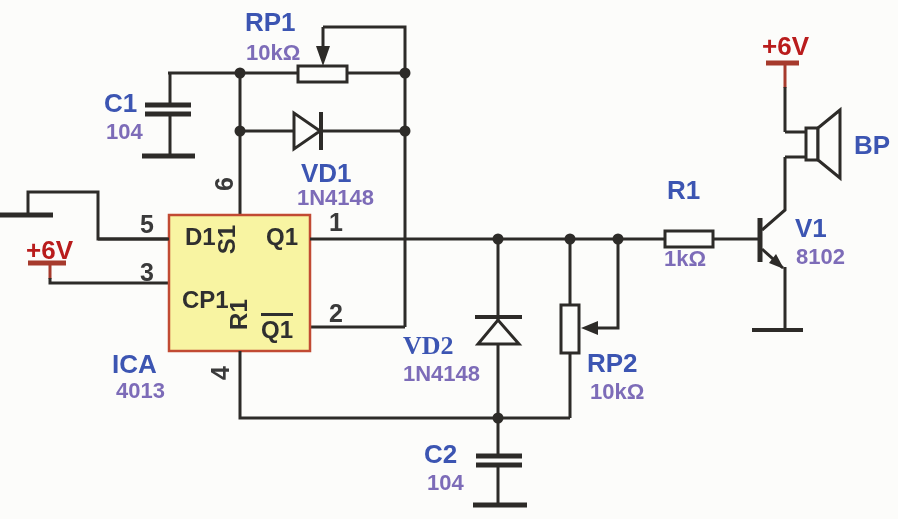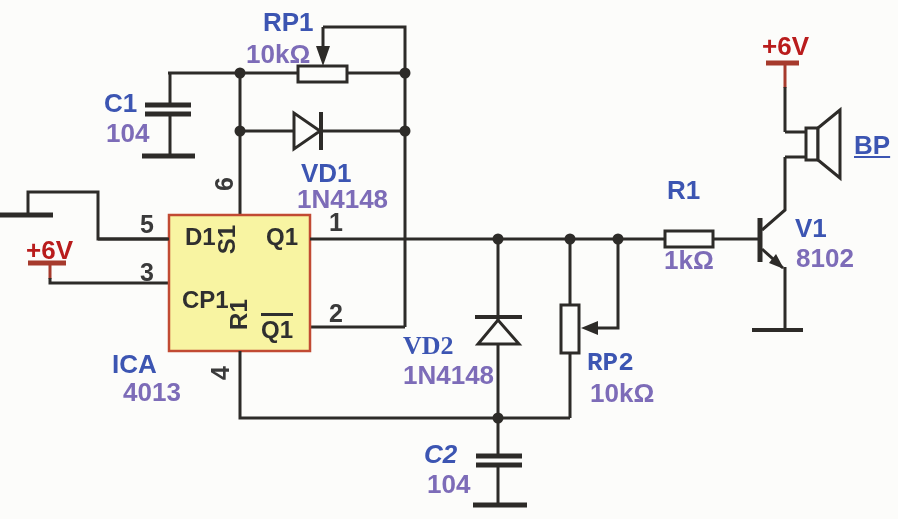--- a/index.html
+++ b/index.html
@@ -3,21 +3,21 @@
 <meta charset="utf-8">
 <style>
   html,body{margin:0;padding:0;background:#ffffff;}
   #canvas{
     position:relative;width:898px;height:519px;background:#fcfcfa;
     font-family:"Liberation Sans",sans-serif;overflow:hidden;
   }
   #wires{position:absolute;left:0;top:0;}
   .lbl{position:absolute;line-height:1.05;white-space:nowrap;font-weight:bold;}
   .name{color:#3c55b2;font-size:26px;}
-  .value{color:#7d6cb8;font-size:26px;}
+  .value{color:#7d6cb8;font-size:22px;}
   .supply{color:#b91c1c;font-size:26px;}
   .pinnum{color:#3a3a3a;font-size:25px;font-weight:bold;}
   .icpin{color:#2f2f2f;font-size:24px;font-weight:bold;}
   .rot{transform:rotate(-90deg);transform-origin:center center;width:60px;text-align:center;}
   .overbar{border-top:3px solid #2f2f2f;padding-top:1px;}
 </style>
 </head>
 <body>
 
 <div id="canvas">
@@ -125,21 +125,21 @@
         <circle cx="240" cy="131" r="5.5"></circle>
         <circle cx="405" cy="131" r="5.5"></circle>
         <circle cx="498" cy="239" r="5.5"></circle>
         <circle cx="570" cy="239" r="5.5"></circle>
         <circle cx="618" cy="239" r="5.5"></circle>
         <circle cx="498" cy="418" r="5.5"></circle>
       </g>
     </g>
   </svg>
 
-  <div class="lbl name" style="left:245px;top:9px;margin-left:18px;">RP1</div>
+  <div class="lbl name" style="left:245px;top:9px;">RP1</div>
   <div class="lbl value" style="left:246px;top:41px;">10kΩ</div>
 
   <div class="lbl name" style="left:104px;top:90px;text-align:right;">C1</div>
   <div class="lbl value" style="left:106px;top:120px;">104</div>
 
   <div class="lbl name" style="left:301px;top:160px;">VD1</div>
   <div class="lbl value" style="left:297px;top:186px;">1N4148</div>
 
   <div class="lbl supply" style="left:26px;top:237px;">+6V</div>
   <div class="lbl supply" style="left:762px;top:33px;">+6V</div>
@@ -152,32 +152,32 @@
   <div class="lbl pinnum" style="left:329px;top:300px;">2</div>
 
   <div class="lbl icpin" style="left:185px;top:224px;">D1</div>
   <div class="lbl icpin rot" style="left:197px;top:227px;">S1</div>
   <div class="lbl icpin" style="left:266px;top:224px;">Q1</div>
   <div class="lbl icpin" style="left:182px;top:287px;">CP1</div>
   <div class="lbl icpin rot" style="left:209px;top:302px;">R1</div>
   <div class="lbl icpin overbar" style="left:261px;top:313px;">Q1</div>
 
   <div class="lbl name" style="left:112px;top:351px;">ICA</div>
-  <div class="lbl value" style="left:116px;top:379px;margin-left:7px;">4013</div>
+  <div class="lbl value" style="left:116px;top:379px;">4013</div>
 
   <div class="lbl name" style="left:403px;top:332px;font-family:Liberation Serif, serif;">VD2</div>
   <div class="lbl value" style="left:403px;top:362px;">1N4148</div>
 
-  <div class="lbl name" style="left:587px;top:350px;font-family:Liberation Mono, monospace;">RP2</div>
+  <div class="lbl name" style="left:587px;top:350px;">RP2</div>
   <div class="lbl value" style="left:590px;top:380px;">10kΩ</div>
 
-  <div class="lbl name" style="left:424px;top:441px;font-style:italic;">C2</div>
+  <div class="lbl name" style="left:424px;top:441px;">C2</div>
   <div class="lbl value" style="left:427px;top:471px;">104</div>
 
   <div class="lbl name" style="left:667px;top:177px;">R1</div>
   <div class="lbl value" style="left:664px;top:204px;margin-top:43px;">1kΩ</div>
 
   <div class="lbl name" style="left:795px;top:215px;text-align:right;">V1</div>
   <div class="lbl value" style="left:796px;top:245px;">8102</div>
 
-  <div class="lbl name" style="left:854px;top:132px;text-decoration:underline;">BP</div>
+  <div class="lbl name" style="left:854px;top:132px;">BP</div>
 
 </div>
 
 </body></html>

